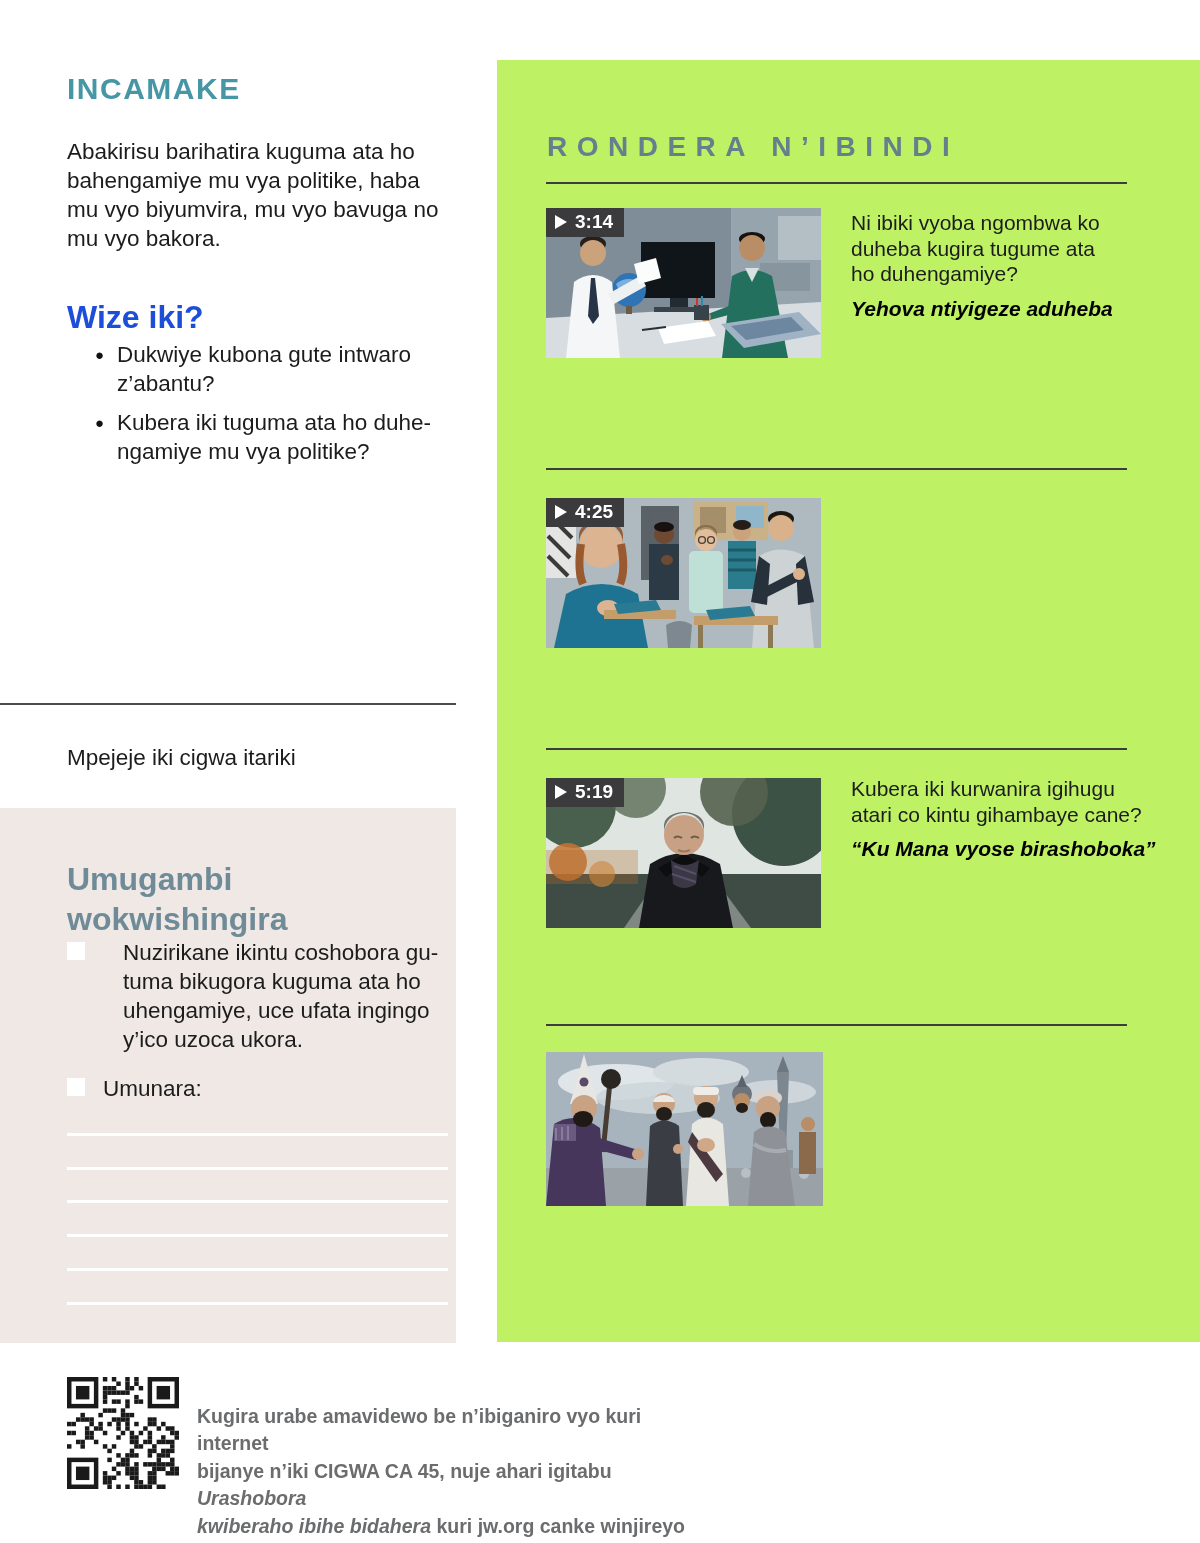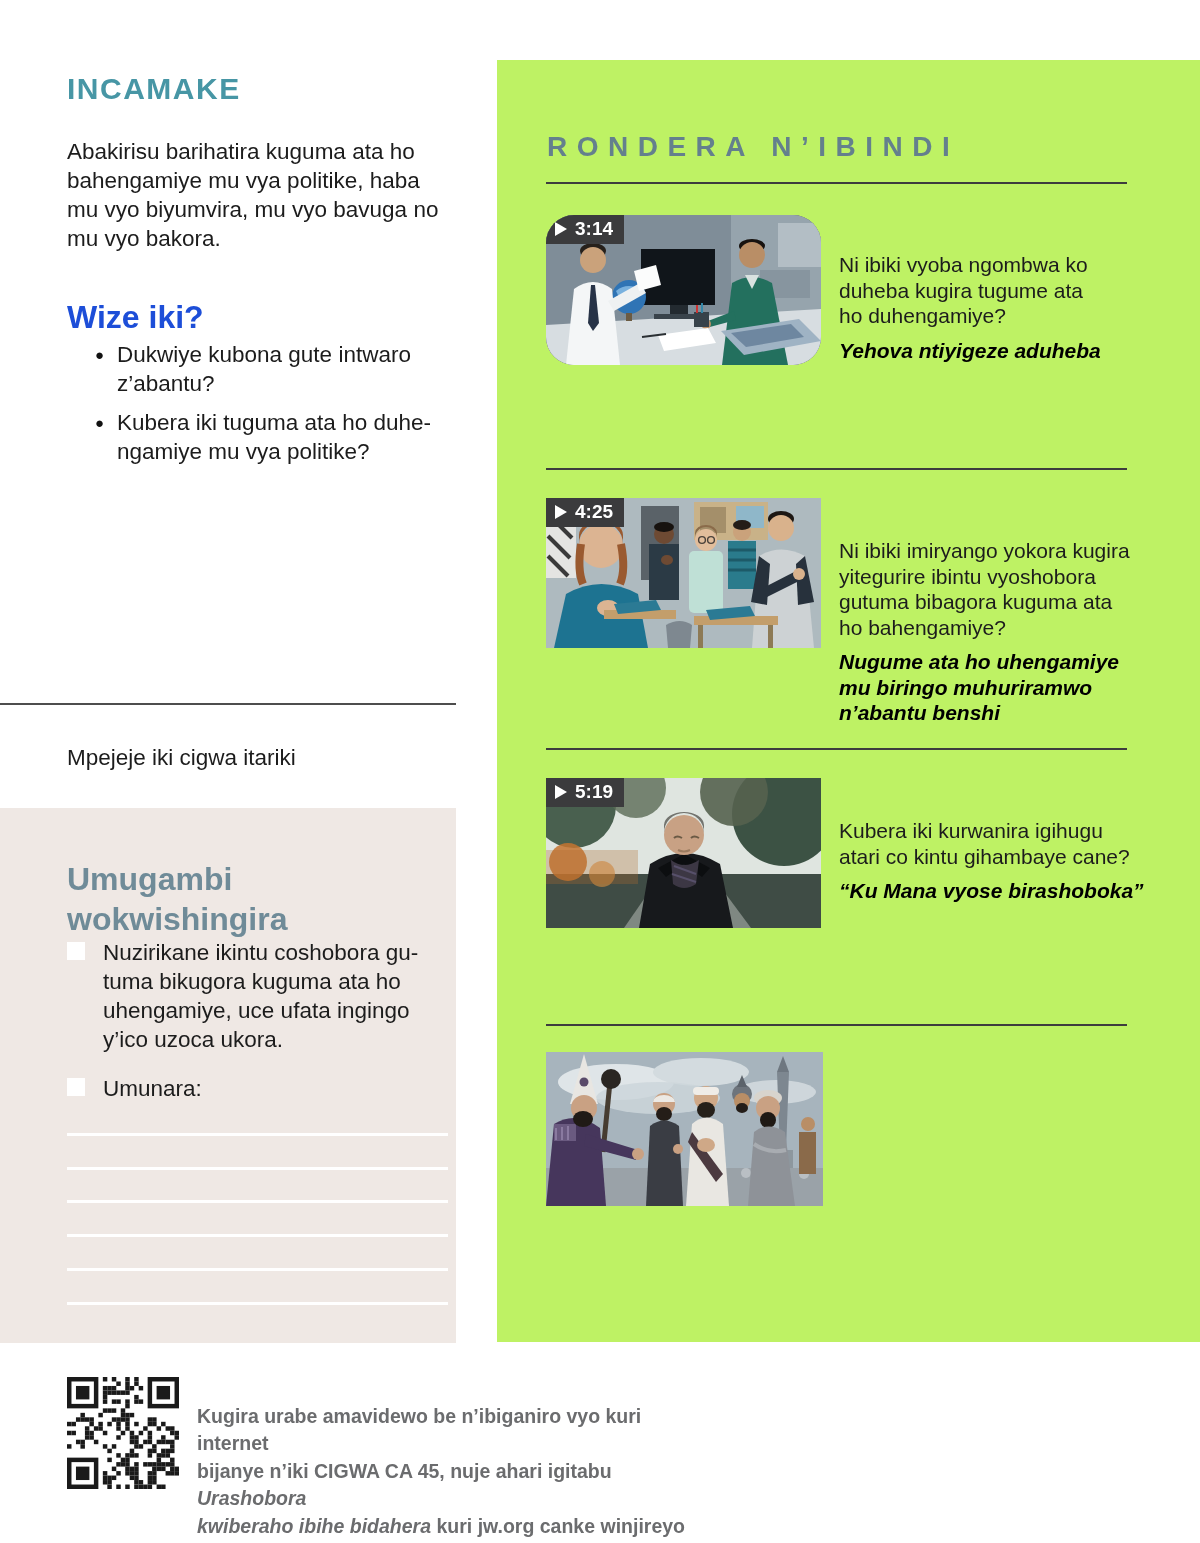--- a/index.html
+++ b/index.html
@@ -31,21 +31,21 @@
   
   .right-panel{position:absolute;left:497px;top:60px;width:703px;height:1282px;background:#bef264;}
   .rp-heading{position:absolute;left:50px;top:48px;font-size:28px;font-weight:700;
               letter-spacing:9.5px;color:#64808d;}
   .rp-rule{position:absolute;left:49px;width:581px;height:2px;background:#3d3d3d;}
   .thumb{position:absolute;left:49px;width:275px;height:150px;overflow:hidden;background:#444;}
   .thumb svg{display:block;}
   .badge{position:absolute;left:0;top:0;display:flex;align-items:center;
          background:#3b3b3d;color:#fff;padding:3px 11px 4px 9px;font-size:19px;font-weight:700;}
   .badge svg{margin-right:8px;display:block;}
-  .itext{position:absolute;left:342px;width:305px;margin-top:42px;}
+  .itext{position:absolute;left:354px;width:305px;}
   .q{font-size:21px;line-height:25.5px;margin:0 0 9px;white-space:pre-line;color:#1c1c1c;}
   .a{font-size:21px;line-height:25.5px;margin:0;font-weight:700;font-style:italic;
      color:#000;white-space:pre-line;}
   .quote{font-size:21px;line-height:25.5px;margin:9px 0 0;white-space:pre-line;color:#000;}
   .quote .qb{font-weight:700;}
   .quote .qi{font-style:italic;}
 
   
   .qr{position:absolute;left:67px;top:1377px;width:112px;height:112px;background:#fff;}
   .footer-text{position:absolute;left:197px;top:1383px;width:510px;font-size:19.5px;
@@ -76,21 +76,21 @@
 ngamiye mu vya politike?</span>
     </div>
   </div>
 
   <div class="left-rule"></div>
   <p class="date-note">Mpejeje iki cigwa itariki</p>
 
   <div class="goal-box">
     <h2 class="goal-title">Umugambi
 wokwishingira</h2>
-    <div class="check-item" style="top:130px;">
+    <div class="check-item" style="top:130px;gap:20px;">
       <span class="checkbox"></span>
       <span class="check-text">Nuzirikane ikintu coshobora gu-
 tuma bikugora kuguma ata ho
 uhengamiye, uce ufata ingingo
 y’ico uzoca ukora.</span>
     </div>
     <div class="check-item" style="top:266px;">
       <span class="checkbox"></span>
       <span class="check-text">Umunara:</span>
     </div>
@@ -99,21 +99,21 @@
     <div class="write-line" style="top:392px;"></div>
     <div class="write-line" style="top:426px;"></div>
     <div class="write-line" style="top:460px;"></div>
     <div class="write-line" style="top:494px;"></div>
   </div>
 
   <section class="right-panel">
     <h2 class="rp-heading">RONDERA N’IBINDI</h2>
 
     <div class="rp-rule" style="top:122px;"></div>
-    <div class="thumb" style="top:155px;border-radius:28px;">
+    <div class="thumb" style="top:148px;">
       <svg viewBox="0 0 275 150" width="275" height="150">
         <rect width="275" height="150" fill="#7f8d98"></rect>
         <rect x="185" width="90" height="150" fill="#96a4ad"></rect>
         <rect x="232" y="8" width="43" height="44" fill="#b3bec5"></rect>
         <rect x="214" y="55" width="50" height="28" fill="#87959f"></rect>
         <polygon points="0,110 275,94 275,150 0,150" fill="#d7dde1"></polygon>
         <rect x="95" y="34" width="74" height="56" fill="#10151a"></rect>
         <rect x="124" y="90" width="18" height="9" fill="#232a30"></rect>
         <rect x="108" y="99" width="50" height="5" fill="#39434b"></rect>
         <circle cx="83" cy="82" r="17" fill="#2f74b5"></circle>
@@ -198,29 +198,20 @@
         <path d="M120 127 q14 -8 26 0 l-2 23 -22 0 z" fill="#7e8890"></path>
         <rect x="152" y="127" width="5" height="23" fill="#8d7a55"></rect>
         <rect x="222" y="127" width="5" height="23" fill="#8d7a55"></rect>
       </svg>
       <span class="badge">
         <svg width="12" height="14" viewBox="0 0 12 14">
             <polygon points="0,0 12,7 0,14" fill="#ffffff"></polygon>
           </svg>
         <span>4:25</span>
       </span>
-    </div>
-    <div class="itext" style="top:436px;">
-      <p class="q">Ni ibiki imiryango yokora kugira
-yitegurire ibintu vyoshobora
-gutuma bibagora kuguma ata
-ho bahengamiye?</p>
-      <p class="a">Nugume ata ho uhengamiye
-mu biringo muhuriramwo
-n’abantu benshi</p>
     </div>
 
     <div class="rp-rule" style="top:688px;"></div>
     <div class="thumb" style="top:718px;">
       <svg viewBox="0 0 275 150" width="275" height="150">
         <rect width="275" height="150" fill="#dfe5e0"></rect>
         <circle cx="28" cy="28" r="42" fill="#49604f"></circle>
         <circle cx="90" cy="10" r="30" fill="#5a6a55" opacity="0.8"></circle>
         <circle cx="238" cy="36" r="52" fill="#3c5244"></circle>
         <circle cx="188" cy="14" r="34" fill="#55624f" opacity="0.9"></circle>

